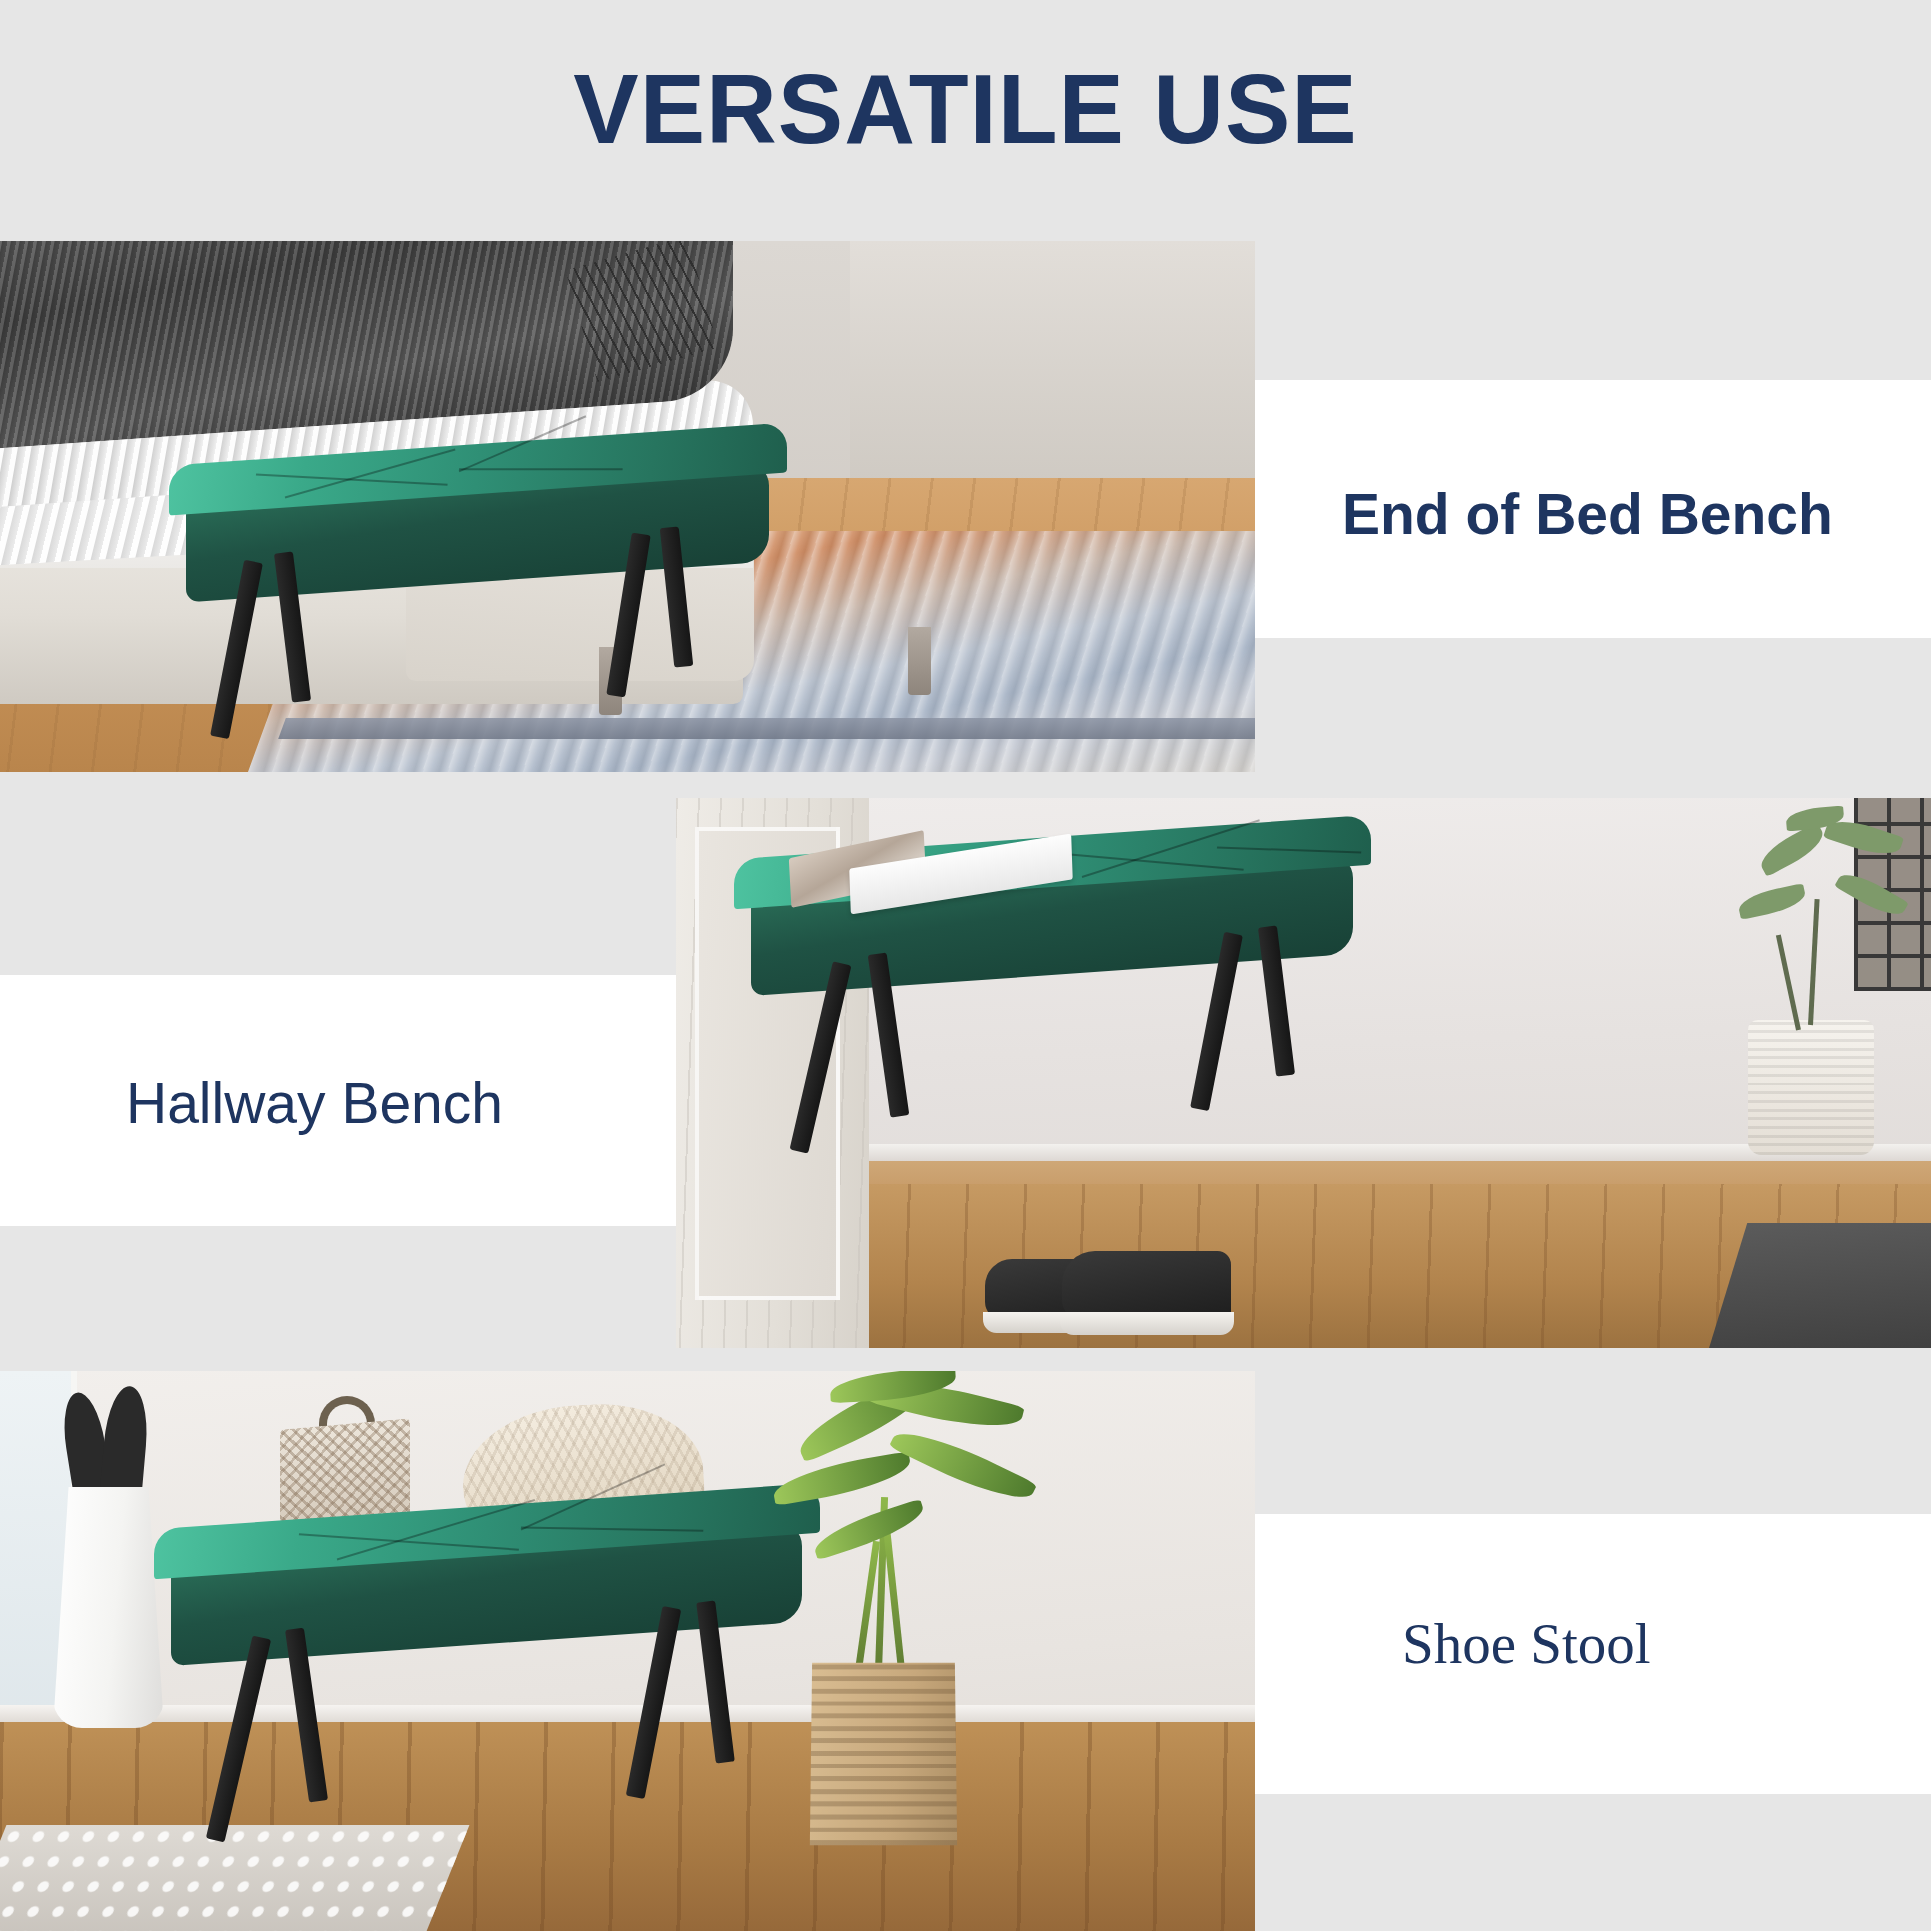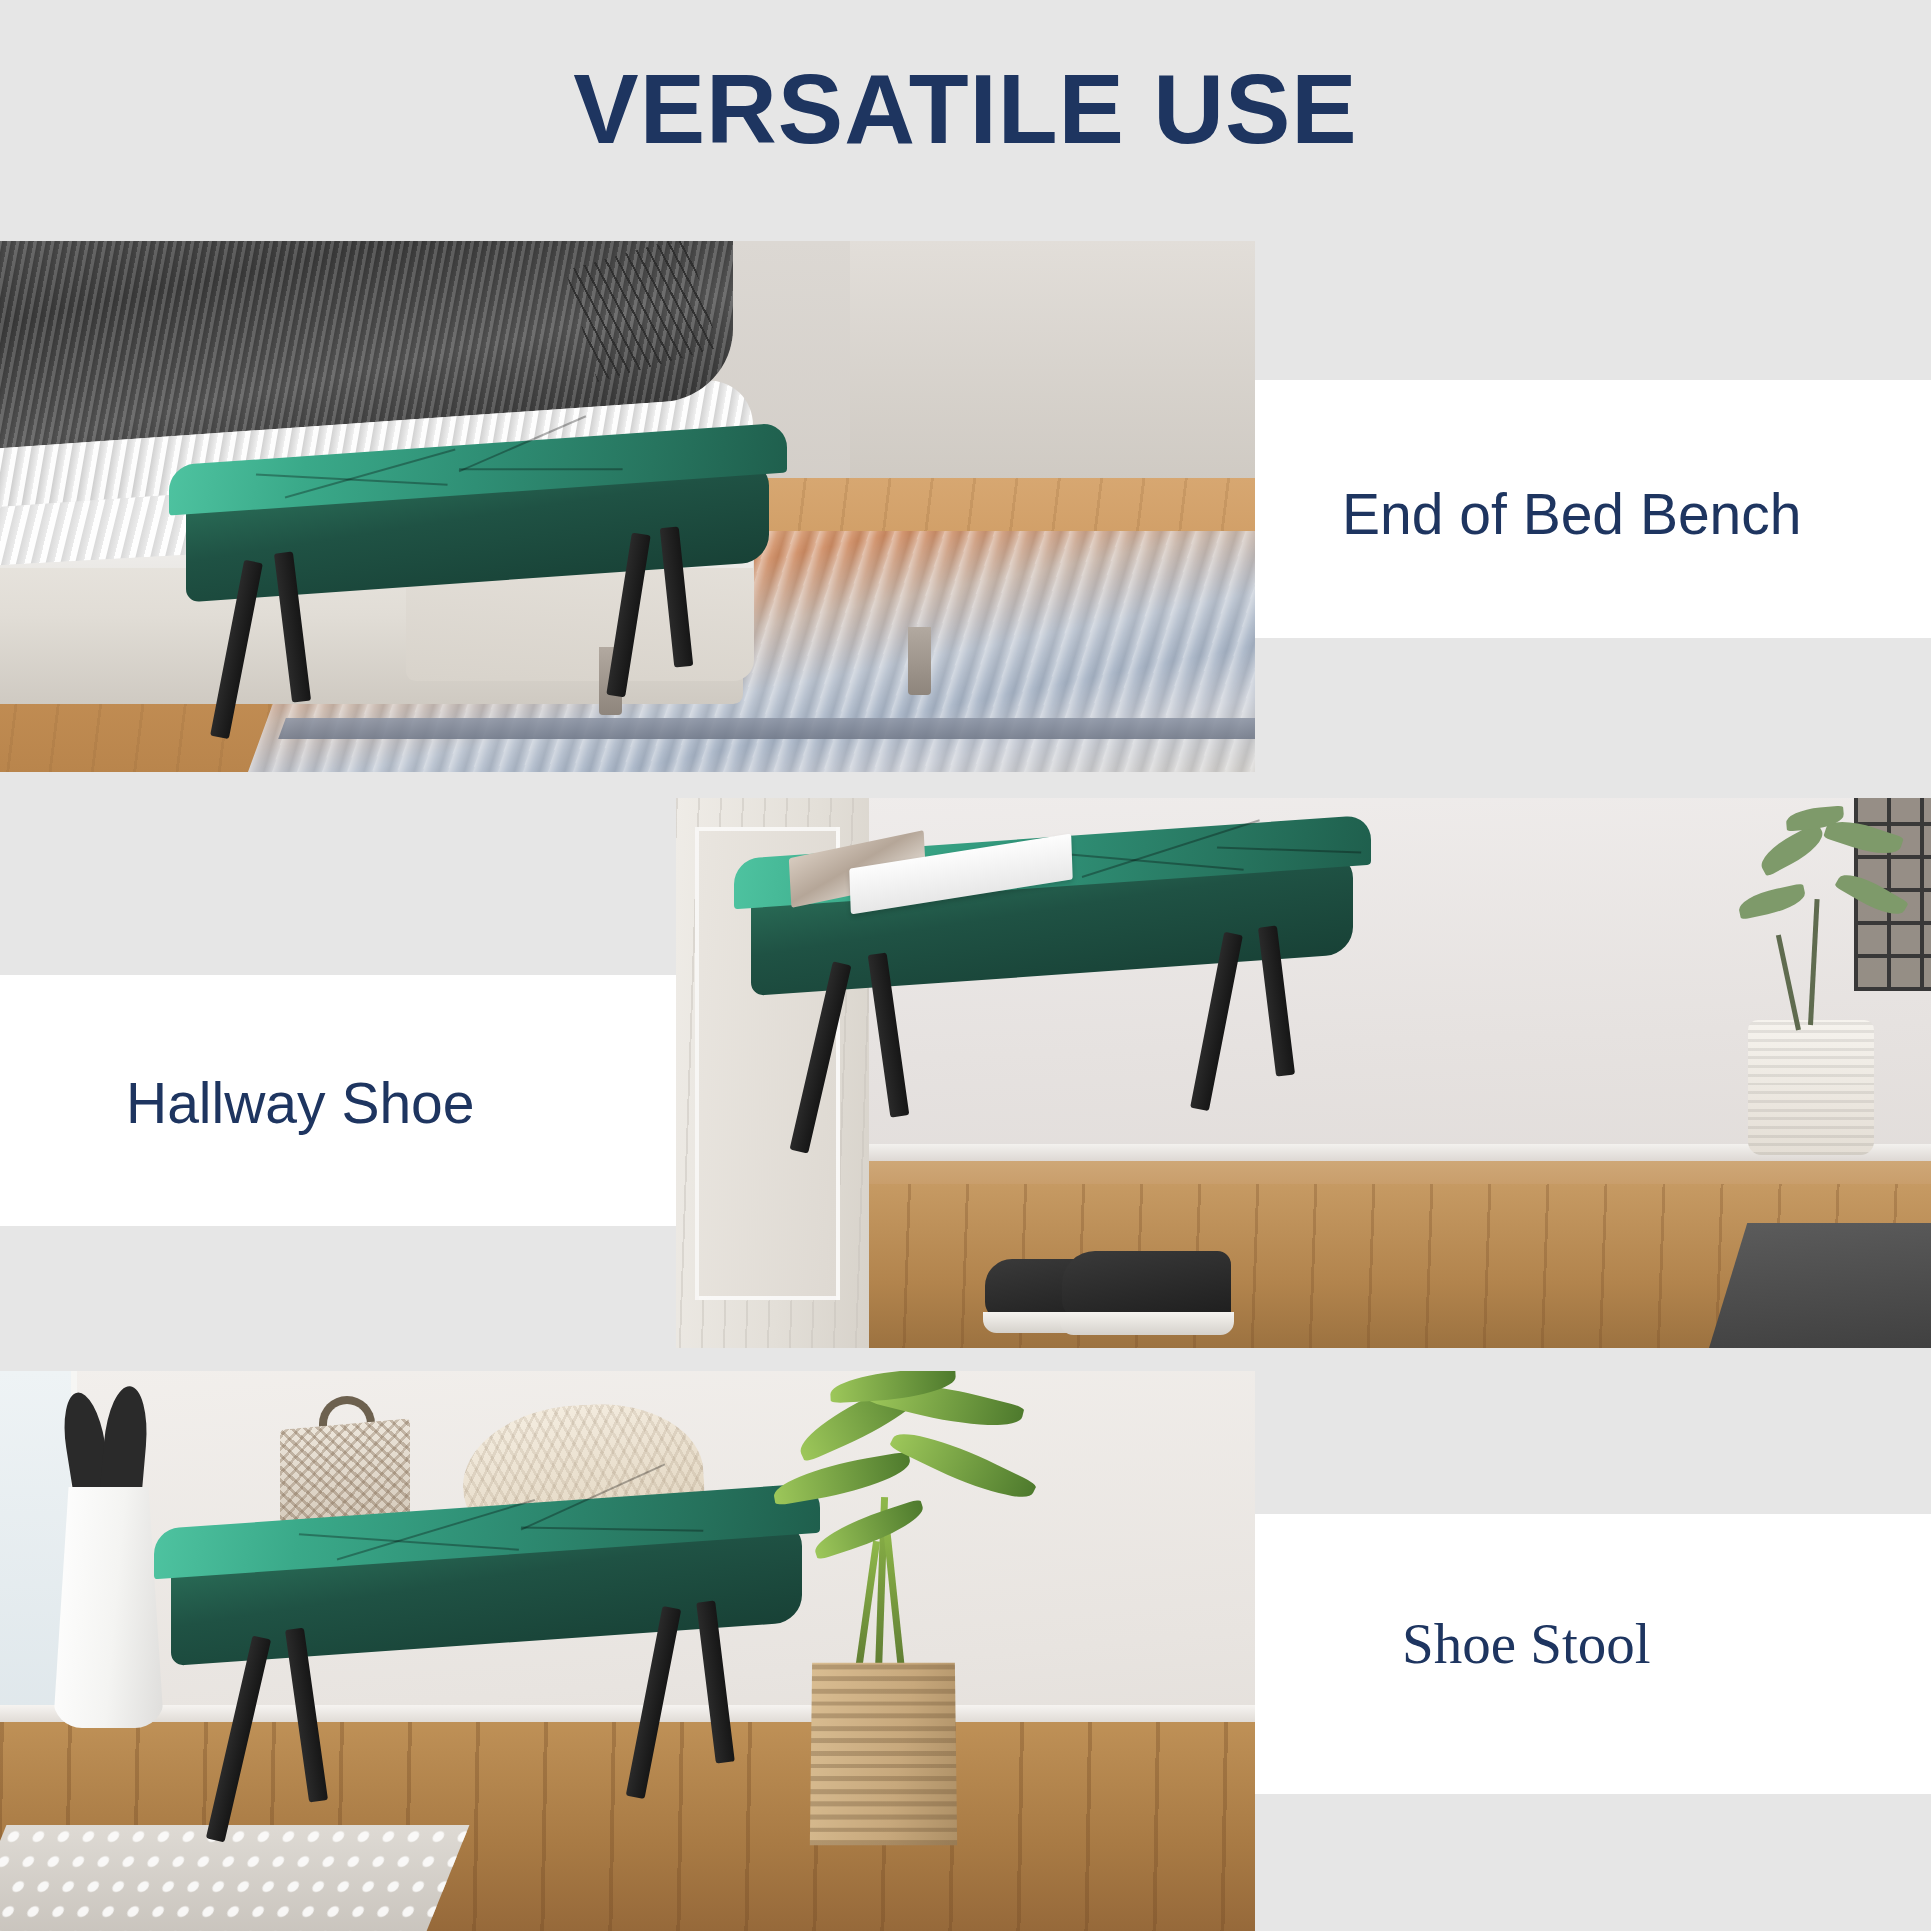--- a/index.html
+++ b/index.html
@@ -42,21 +42,21 @@
 
   
   .label{
     position:absolute;
     color:#1e3560;
     font-size:57px;
     font-weight:400;
     z-index:6;
     white-space:nowrap;
   }
-  #label-1{ left:1342px; top:481px; }
+  #label-1{ left:1342px; top:481px;font-weight:bold; }
   #label-2{ left:126px;  top:1070px; }
   #label-3{ left:1402px; top:1611px;font-family:Liberation Serif, serif; }
 
   
   .photo{
     position:absolute;
     overflow:hidden;
     z-index:4;
     background:#d8d4cf;
   }
@@ -474,17 +474,17 @@
       <div class="palm-leaf" style="left:869px; top:17.4px;  width:154px; height:33px; transform:rotate(14deg);"></div>
       <div class="palm-leaf" style="left:772px; top:92px;  width:140px; height:31px; transform:rotate(-10deg);"></div>
       <div class="palm-leaf" style="left:888px; top:79px;  width:150px; height:31px; transform:rotate(26deg);"></div>
       <div class="palm-leaf" style="left:830px; top:0px;   width:126px; height:29px; transform:rotate(-3deg);"></div>
       <div class="palm-leaf" style="left:811px; top:145px; width:116px; height:27px; transform:rotate(-18deg);"></div>
       <div class="palm-pot"></div>
     </div>
   </div>
 
   <div class="label" id="label-1">End of Bed Bench</div>
-  <div class="label" id="label-2">Hallway Shoe</div>
+  <div class="label" id="label-2">Hallway Bench</div>
   <div class="label" id="label-3">Shoe Stool</div>
 
 </div>
 
 
 </body></html>

